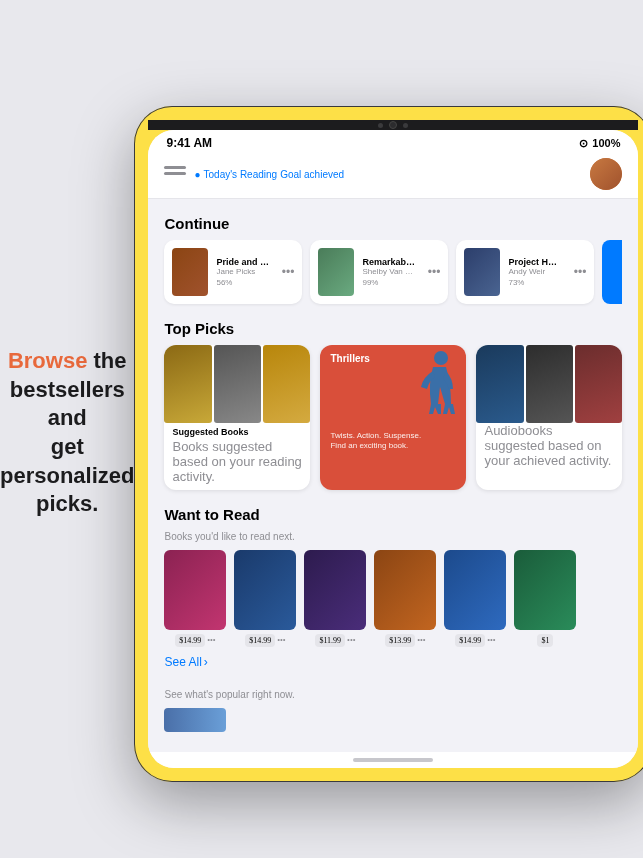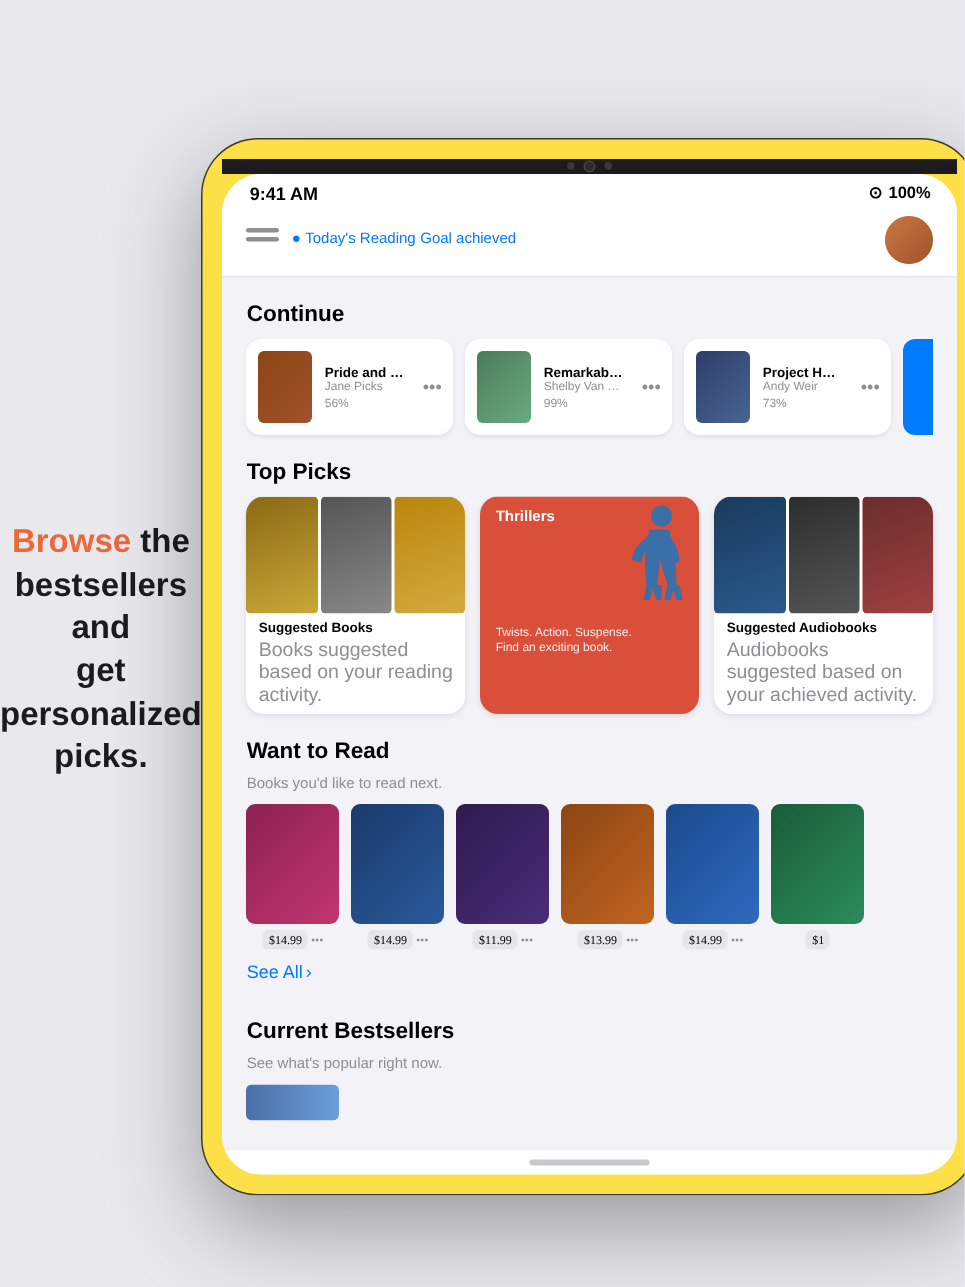--- a/index.html
+++ b/index.html
@@ -366,21 +366,20 @@
               <div class="thriller-desc" style="font-size:8px;color:rgba(255,255,255,0.9);line-height:1.3;padding-top:55px;">Twists. Action. Suspense.<br>Find an exciting book.</div>
             </div>
           </div>
 
           <div class="picks-card">
             <div class="books-row">
               <div class="book-thumb audio-1"></div>
               <div class="book-thumb audio-2"></div>
               <div class="book-thumb audio-3"></div>
             </div>
-            <div class="picks-label">Suggested Audiobooks</div>
             <div class="picks-sublabel">Audiobooks suggested based on your achieved activity.</div>
           </div>
         </div>
 
         <div class="want-section">
           <div class="section-label">Want to Read</div>
           <div class="want-subtitle">Books you'd like to read next.</div>
           <div class="want-row">
             <div class="want-book">
               <div class="want-cover wc1"></div>
@@ -424,21 +423,20 @@
               </div>
             </div>
           </div>
           <div class="see-all">
             <span>See All</span>
             <span>›</span>
           </div>
         </div>
 
         <div class="bestsellers-section">
-          <div class="section-label">Current Bestsellers</div>
           <div class="bestsellers-subtitle">See what's popular right now.</div>
           <div class="bestsellers-row">
             <div style="width:62px;height:24px;background:linear-gradient(90deg,#4a6fa8,#6a9fd8);border-radius:4px;"></div>
           </div>
         </div>
 
       </div>
 
       <div class="home-indicator">
         <div class="home-bar"></div>

